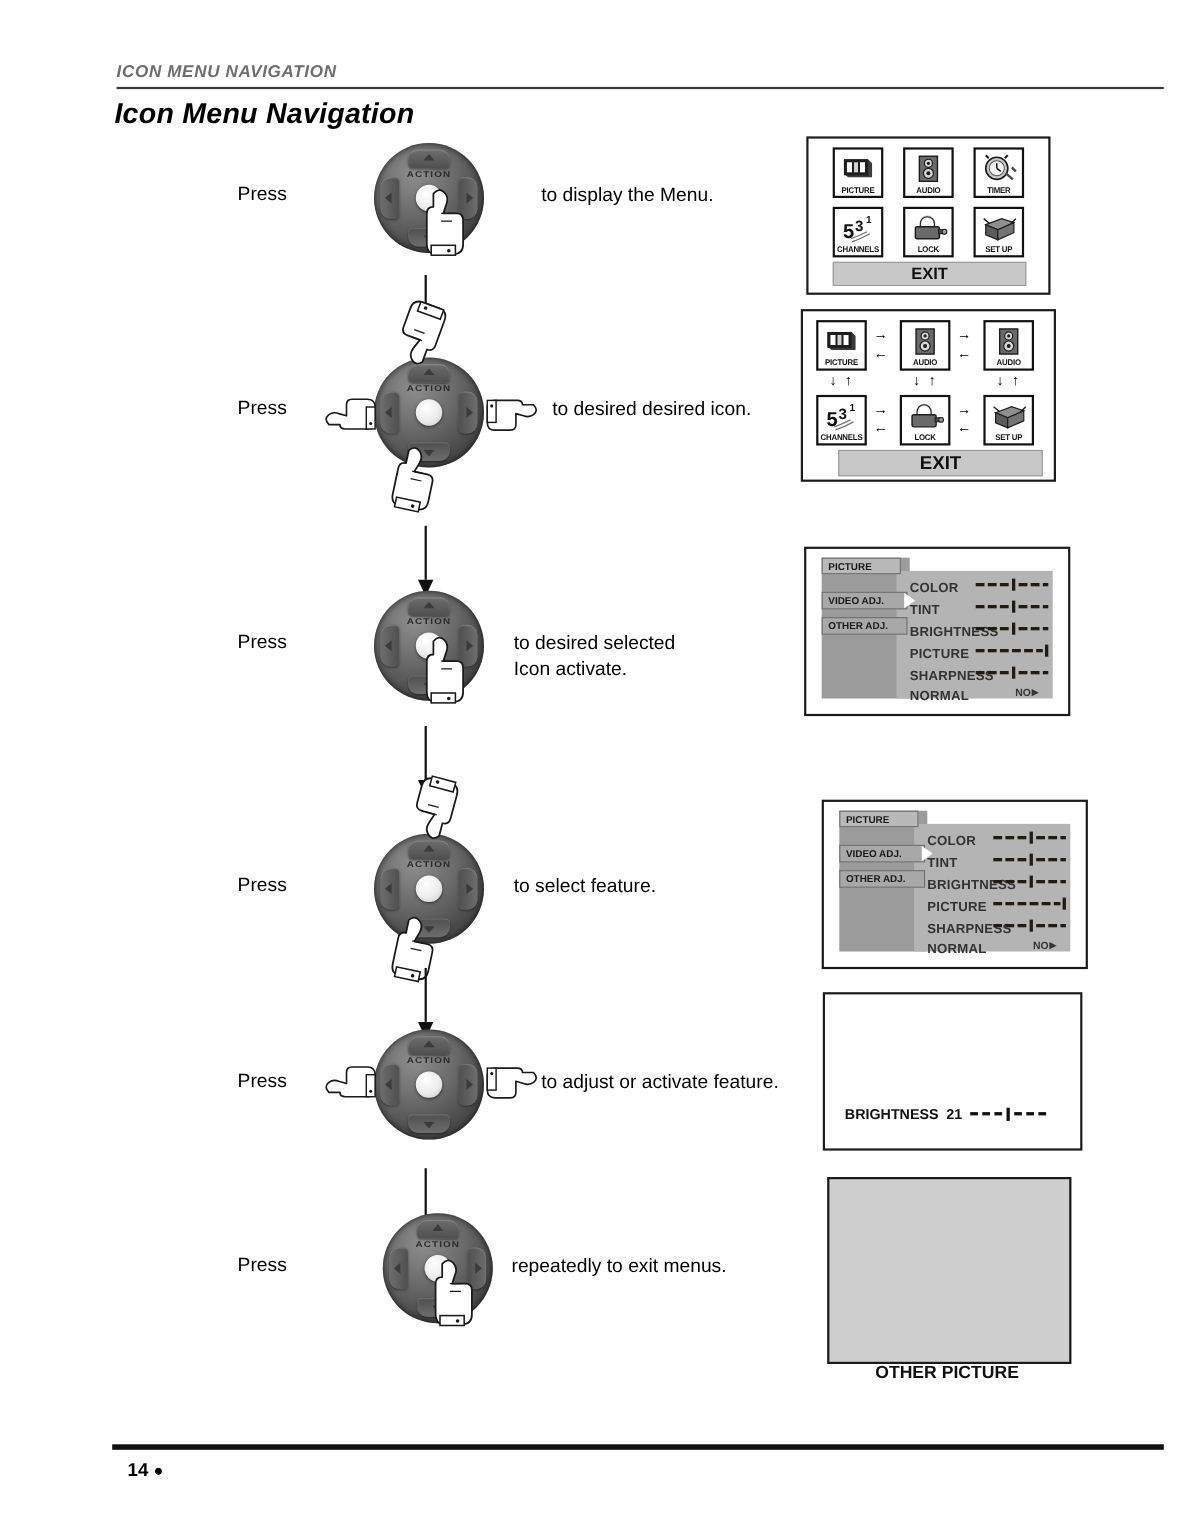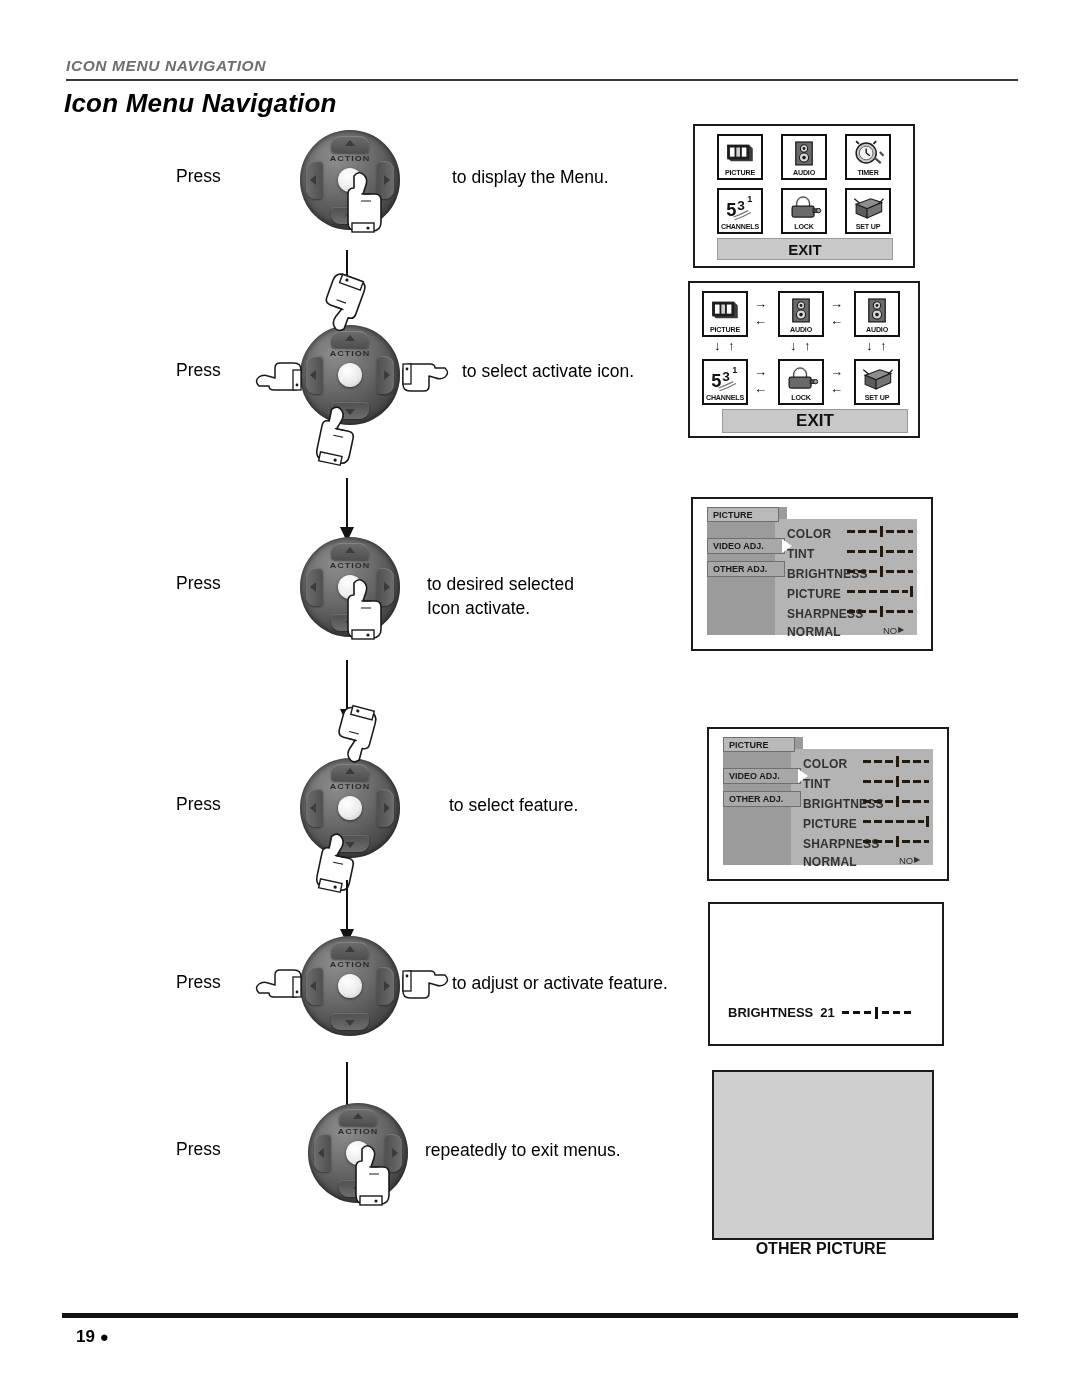--- a/index.html
+++ b/index.html
@@ -1,21 +1,21 @@
 <!DOCTYPE html>
 <html><head>
 <meta charset="utf-8">
 <style>
   html,body{margin:0;padding:0;background:#fff;}
   body{
     width:1080px;height:1397px;position:relative;
     font-family:"Liberation Sans", sans-serif;
     color:#000;overflow:hidden;
   }
-  .page{position:absolute;inset:0;}
+  .page{position:absolute;inset:0;margin-left:40px;}
 
   
   .hdr-kicker{
     position:absolute;left:66px;top:57px;width:952px;
     font-size:15.5px;font-style:italic;font-weight:bold;
     color:#6e6e6e;letter-spacing:.6px;
   }
   .hdr-rule{
     position:absolute;left:66px;top:79px;width:952px;height:2px;background:#3a3a3a;
   }
@@ -121,21 +121,21 @@
     font-size:9px;font-weight:bold;color:#1a1a1a;
     display:flex;align-items:center;padding-left:5px;box-sizing:border-box;
   }
   .osd-tab.active{background:#b9b9b9;}
   .osd-row{position:absolute;font-size:12px;font-weight:bold;color:#333;letter-spacing:.2px;}
   .osd-cursor{position:absolute;width:0;height:0;
     border-top:7px solid transparent;border-bottom:7px solid transparent;border-left:10px solid #fff;}
   .bar{position:absolute;height:10px;}
   .bar i{position:absolute;top:4px;height:2.5px;background:#231a10;display:block;}
   .bar b{position:absolute;top:0;width:3px;height:11px;background:#231a10;display:block;}
-  .osd-no{position:absolute;font-size:9.5px;font-weight:normal;color:#333;}
+  .osd-no{position:absolute;font-size:9.5px;font-weight:bold;color:#333;}
 
   .brightbar{
     position:absolute;font-size:13px;font-weight:bold;color:#111;
     display:flex;align-items:center;gap:7px;white-space:nowrap;
   }
   .dashes{display:flex;align-items:center;gap:4px;}
   .dashes span{display:block;width:7px;height:2.5px;background:#111;}
   .dashes em{display:block;width:3px;height:12px;background:#111;}
 
   .greybox{position:absolute;background:#cfcfcf;border:2px solid #1b1b1b;}
@@ -234,21 +234,21 @@
     <div class="hand" style="left:312px;top:405px;">
       <svg width="50" height="64" viewBox="0 0 50 64">
         <g transform="rotate(12 25 32)">
           <path d="M14 6 q5 -6 10 -1 q4 4 2 10 l-3 9 h12 q6 0 6 6 v18 q0 9 -9 9 h-16 q-8 0 -8 -9 v-24 q0 -6 6 -6 z" fill="#fff" stroke="#1a1a1a" stroke-width="1.6" stroke-linejoin="round"></path>
           <path d="M21 24 h10 M21 31 h10" stroke="#1a1a1a" stroke-width="1.1" fill="none"></path>
           <rect x="12" y="50" width="22" height="9" fill="#fff" stroke="#1a1a1a" stroke-width="1.4"></rect>
           <circle cx="28" cy="55" r="1.6" fill="#1a1a1a"></circle>
         </g>
       </svg>
     </div>
-    <div class="desc" style="left:462px;top:360px;">to select activate icon.</div>
+    <div class="desc" style="left:462px;top:360px;">to desired desired icon.</div>
 
     <div class="flow" style="left:340px;top:478px;height:64px;">
       <div class="shaft" style="height:49px;"></div>
       <div class="head" style="top:49px;"></div>
     </div>
 
     <div class="press" style="left:176px;top:573px;">Press</div>
     <div class="pad" style="left:300px;top:537px;">
       <div class="disc"></div>
       <div class="key k-up"></div>
@@ -307,21 +307,21 @@
     <div class="hand" style="left:312px;top:832px;">
       <svg width="50" height="64" viewBox="0 0 50 64">
         <g transform="rotate(12 25 32)">
           <path d="M14 6 q5 -6 10 -1 q4 4 2 10 l-3 9 h12 q6 0 6 6 v18 q0 9 -9 9 h-16 q-8 0 -8 -9 v-24 q0 -6 6 -6 z" fill="#fff" stroke="#1a1a1a" stroke-width="1.6" stroke-linejoin="round"></path>
           <path d="M21 24 h10 M21 31 h10" stroke="#1a1a1a" stroke-width="1.1" fill="none"></path>
           <rect x="12" y="50" width="22" height="9" fill="#fff" stroke="#1a1a1a" stroke-width="1.4"></rect>
           <circle cx="28" cy="55" r="1.6" fill="#1a1a1a"></circle>
         </g>
       </svg>
     </div>
-    <div class="desc" style="left:449px;top:794px;">to select feature.</div>
+    <div class="desc" style="left:427px;top:794px;">to select feature.</div>
 
     <div class="flow" style="left:340px;top:880px;height:64px;">
       <div class="shaft" style="height:49px;"></div>
       <div class="head" style="top:49px;"></div>
     </div>
 
     <div class="press" style="left:176px;top:972px;">Press</div>
     <div class="pad" style="left:300px;top:936px;">
       <div class="disc"></div>
       <div class="key k-up"></div>
@@ -716,17 +716,17 @@
           <span></span>
       </span>
     </div>
   </div>
 
   <div class="greybox" style="left:712px;top:1070px;width:218px;height:166px;"></div>
   <div class="caption" style="left:712px;top:1240px;width:218px;">OTHER PICTURE</div>
 
   <div class="ftr-rule"></div>
   <div class="ftr-text">
-    <span>19</span>
+    <span>14</span>
     <span class="dot">●</span>
   </div>
 
 </div>
 
 </body></html>

